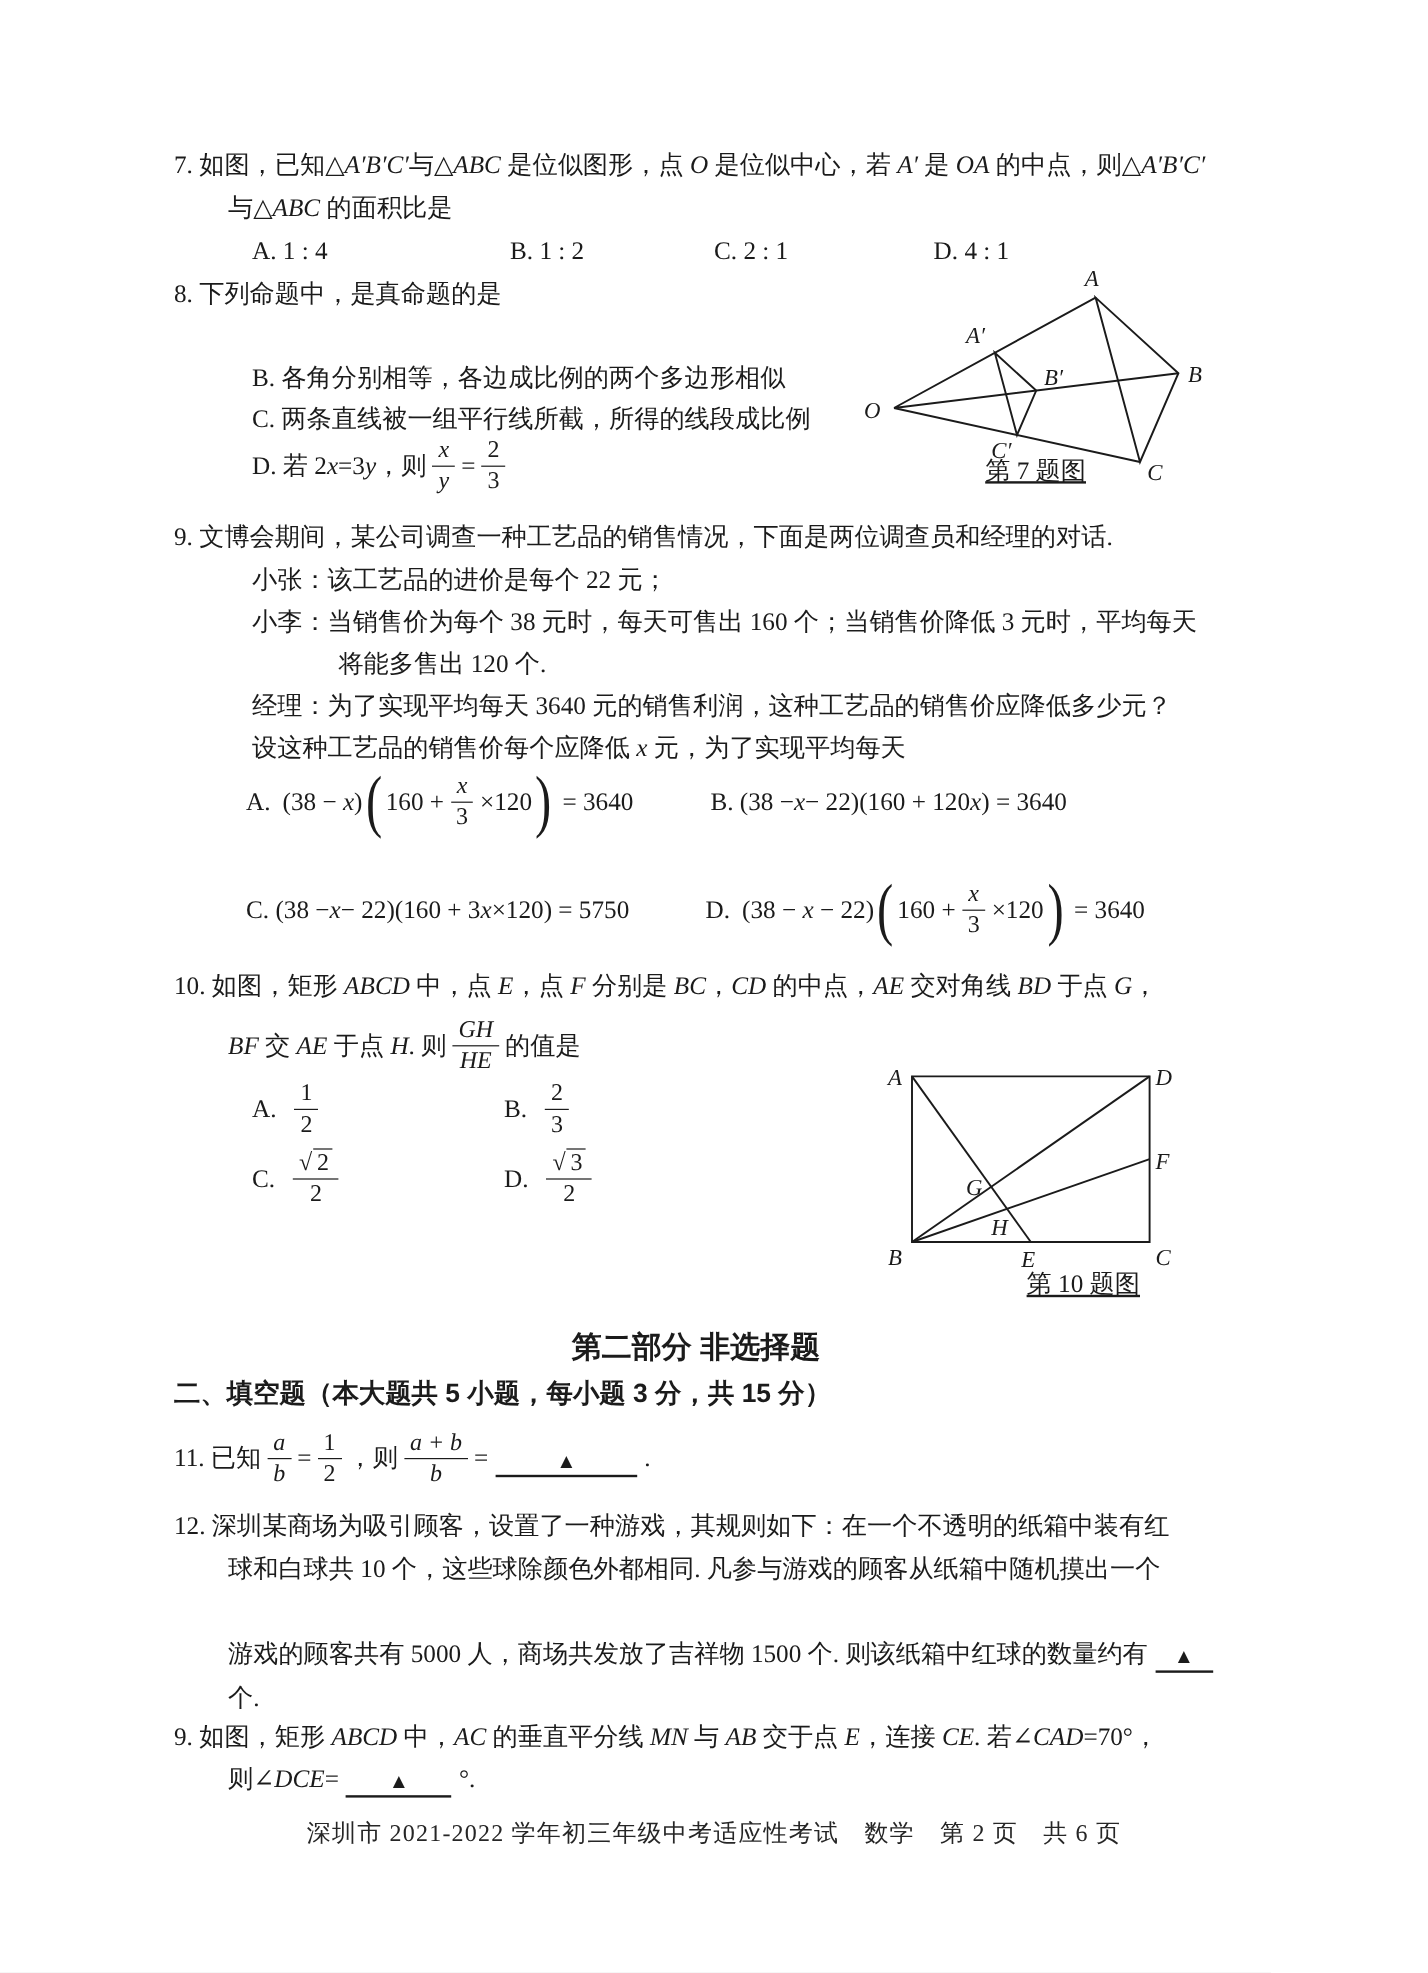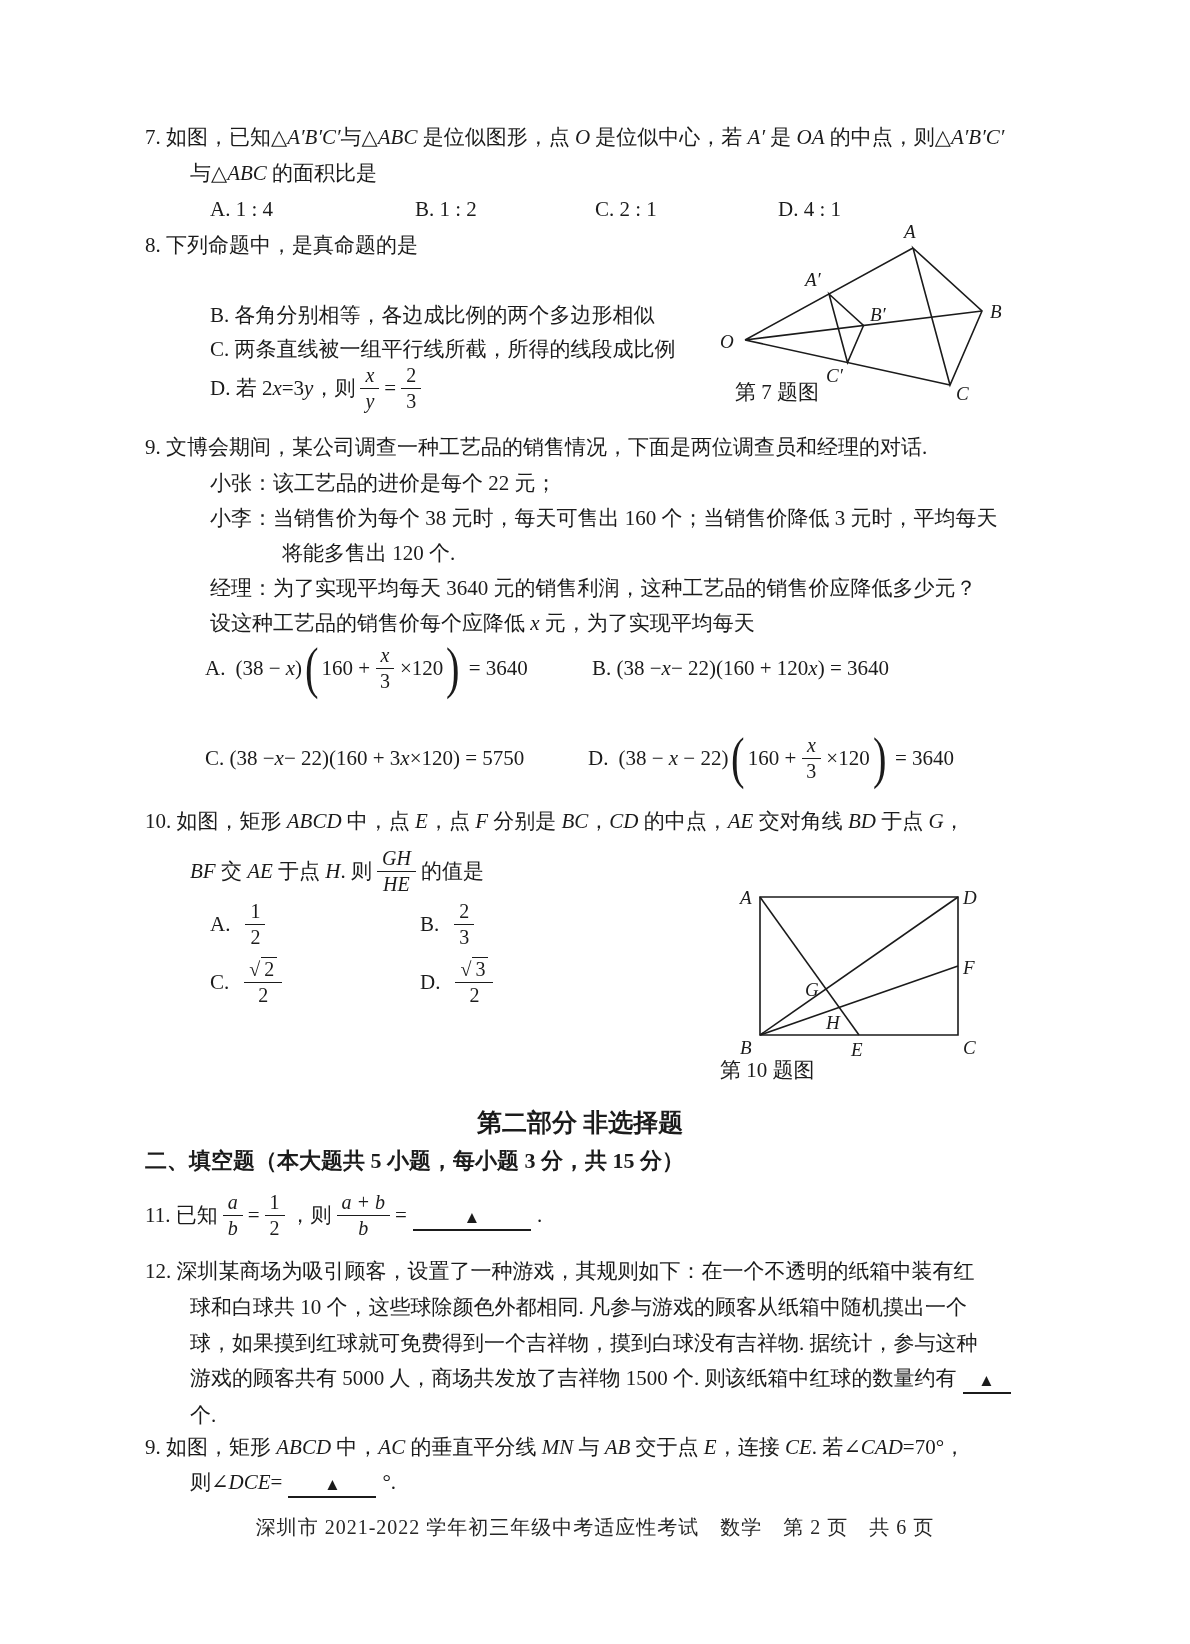--- a/index.html
+++ b/index.html
@@ -10,36 +10,36 @@
   .mi{font-style:italic;}
   .frac{display:inline-flex;flex-direction:column;align-items:center;margin:0 5px;line-height:25px;font-size:20px;vertical-align:middle;}
   .frac .num{padding:0 5px;border-bottom:1.5px solid #1b1b1b;}
   .frac .den{padding:0 5px;}
   .rad{margin-right:1px;}
   .radtop{border-top:1.5px solid #1b1b1b;padding:0 3px;}
   .bigp{display:inline-block;font-size:58px;line-height:0;transform:scaleX(.7);font-weight:300;}
   .olabel{margin-right:10px;}
   .blank{display:inline-flex;align-items:flex-end;justify-content:center;border-bottom:2px solid #1b1b1b;
          height:28px;font-size:17px;margin:0 6px;padding-bottom:1px;}
-  .heiti{font-family:Liberation Serif, serif;font-weight:bold;}
-  .caption{position:absolute;text-align:left;white-space:nowrap;}
+  .heiti{font-family:Liberation Sans, sans-serif;font-weight:bold;}
+  .caption{position:absolute;text-align:right;white-space:nowrap;text-decoration:underline;}
   .footer{position:absolute;left:0;width:1190px;text-align:center;font-size:20px;color:#262626;letter-spacing:1px;}
   svg{position:absolute;overflow:visible;}
   svg text{font-family:"Liberation Serif","DejaVu Serif",serif;font-style:italic;font-size:19px;fill:#1b1b1b;}
   svg path{stroke:#1b1b1b;stroke-width:1.6;fill:none;}
 </style>
 </head>
 <body>
 
 <div class="page">
 
   <div class="line" style="left:145px;top:122px"><span>7. 如图，已知△</span><span class="mi">A′B′C′</span><span>与△</span><span class="mi">ABC</span><span> 是位似图形，点 </span><span class="mi">O</span><span> 是位似中心，若 </span><span class="mi">A′</span><span> 是 </span><span class="mi">OA</span><span> 的中点，则△</span><span class="mi">A′B′C′</span></div>
   <div class="line" style="left:190px;top:158px"><span>与△</span><span class="mi">ABC</span><span> 的面积比是</span></div>
   <div class="line" style="left:210px;top:194px"><span>A. 1 : 4</span></div>
-  <div class="line" style="left:415px;top:194px"><span>B. 1 : 2</span></div>
+  <div class="line" style="left:425px;top:194px"><span>B. 1 : 2</span></div>
   <div class="line" style="left:595px;top:194px"><span>C. 2 : 1</span></div>
   <div class="line" style="left:778px;top:194px"><span>D. 4 : 1</span></div>
 
   <svg style="left:690px;top:208px" width="400" height="175" viewBox="0 0 400 175">
     <path d="M55,132 L223,40 M55,132 L292,103 M55,132 L260,177"></path>
     <path d="M223,40 L292,103 L260,177 Z"></path>
     <path d="M139,86 L173.5,117.5 L157.5,154.5 Z"></path>
     <text x="30" y="140">O</text>
     <text x="214" y="30">A</text>
     <text x="300" y="110">B</text>
@@ -189,21 +189,20 @@
       <span class="num mi">a + b</span>
       <span class="den mi">b</span>
     </span>
     <span><span>=</span></span>
     <span class="blank" style="width:118px">▲</span>
     <span><span>.</span></span>
   </div>
 
   <div class="line" style="left:145px;top:1256px"><span>12. 深圳某商场为吸引顾客，设置了一种游戏，其规则如下：在一个不透明的纸箱中装有红</span></div>
   <div class="line" style="left:190px;top:1292px"><span>球和白球共 10 个，这些球除颜色外都相同. 凡参与游戏的顾客从纸箱中随机摸出一个</span></div>
-  <div class="line" style="left:190px;top:1328px"><span>球，如果摸到红球就可免费得到一个吉祥物，摸到白球没有吉祥物. 据统计，参与这种</span></div>
   <div class="row" style="left:190px;top:1362px;height:32px">
     <span><span>游戏的顾客共有 5000 人，商场共发放了吉祥物 1500 个. 则该纸箱中红球的数量约有</span></span>
     <span class="blank" style="width:48px">▲</span>
   </div>
   <div class="line" style="left:190px;top:1400px"><span>个.</span></div>
 
   <div class="line" style="left:145px;top:1432px"><span>9. 如图，矩形 </span><span class="mi">ABCD</span><span> 中，</span><span class="mi">AC</span><span> 的垂直平分线 </span><span class="mi">MN</span><span> 与 </span><span class="mi">AB</span><span> 交于点 </span><span class="mi">E</span><span>，连接 </span><span class="mi">CE</span><span>. 若∠</span><span class="mi">CAD</span><span>=70°，</span></div>
   <div class="row" style="left:190px;top:1466px;height:32px">
     <span><span>则∠</span><span class="mi">DCE</span><span>=</span></span>
     <span class="blank" style="width:88px">▲</span>

